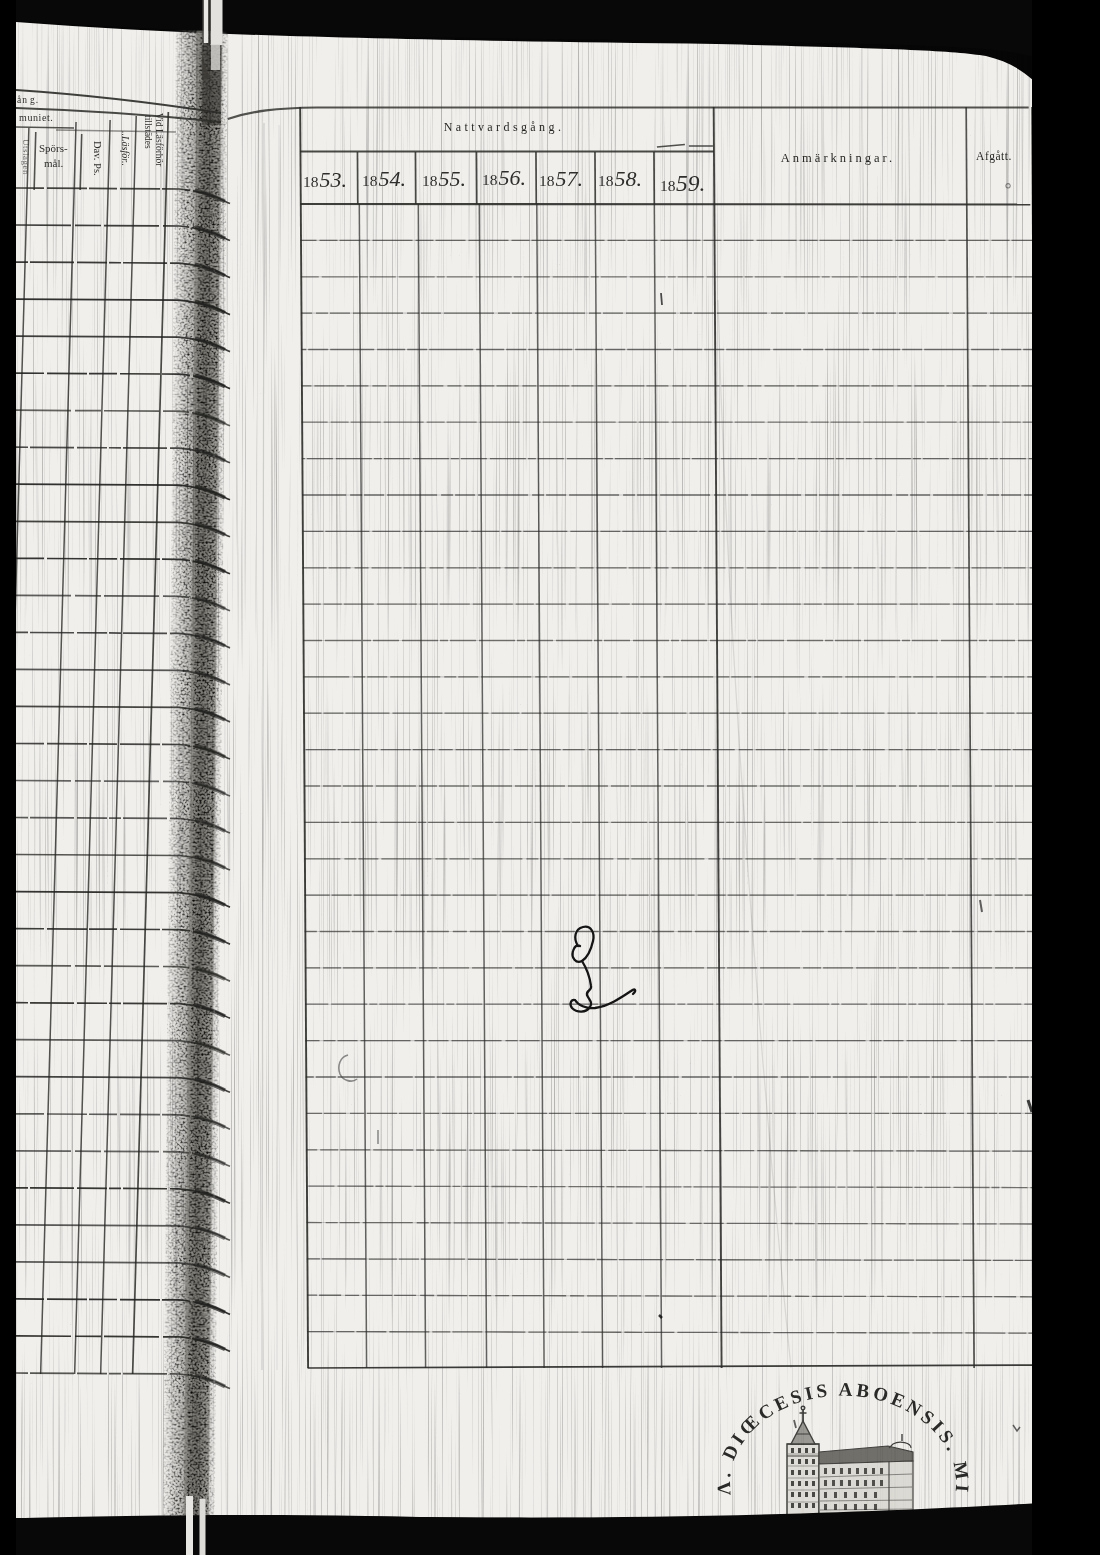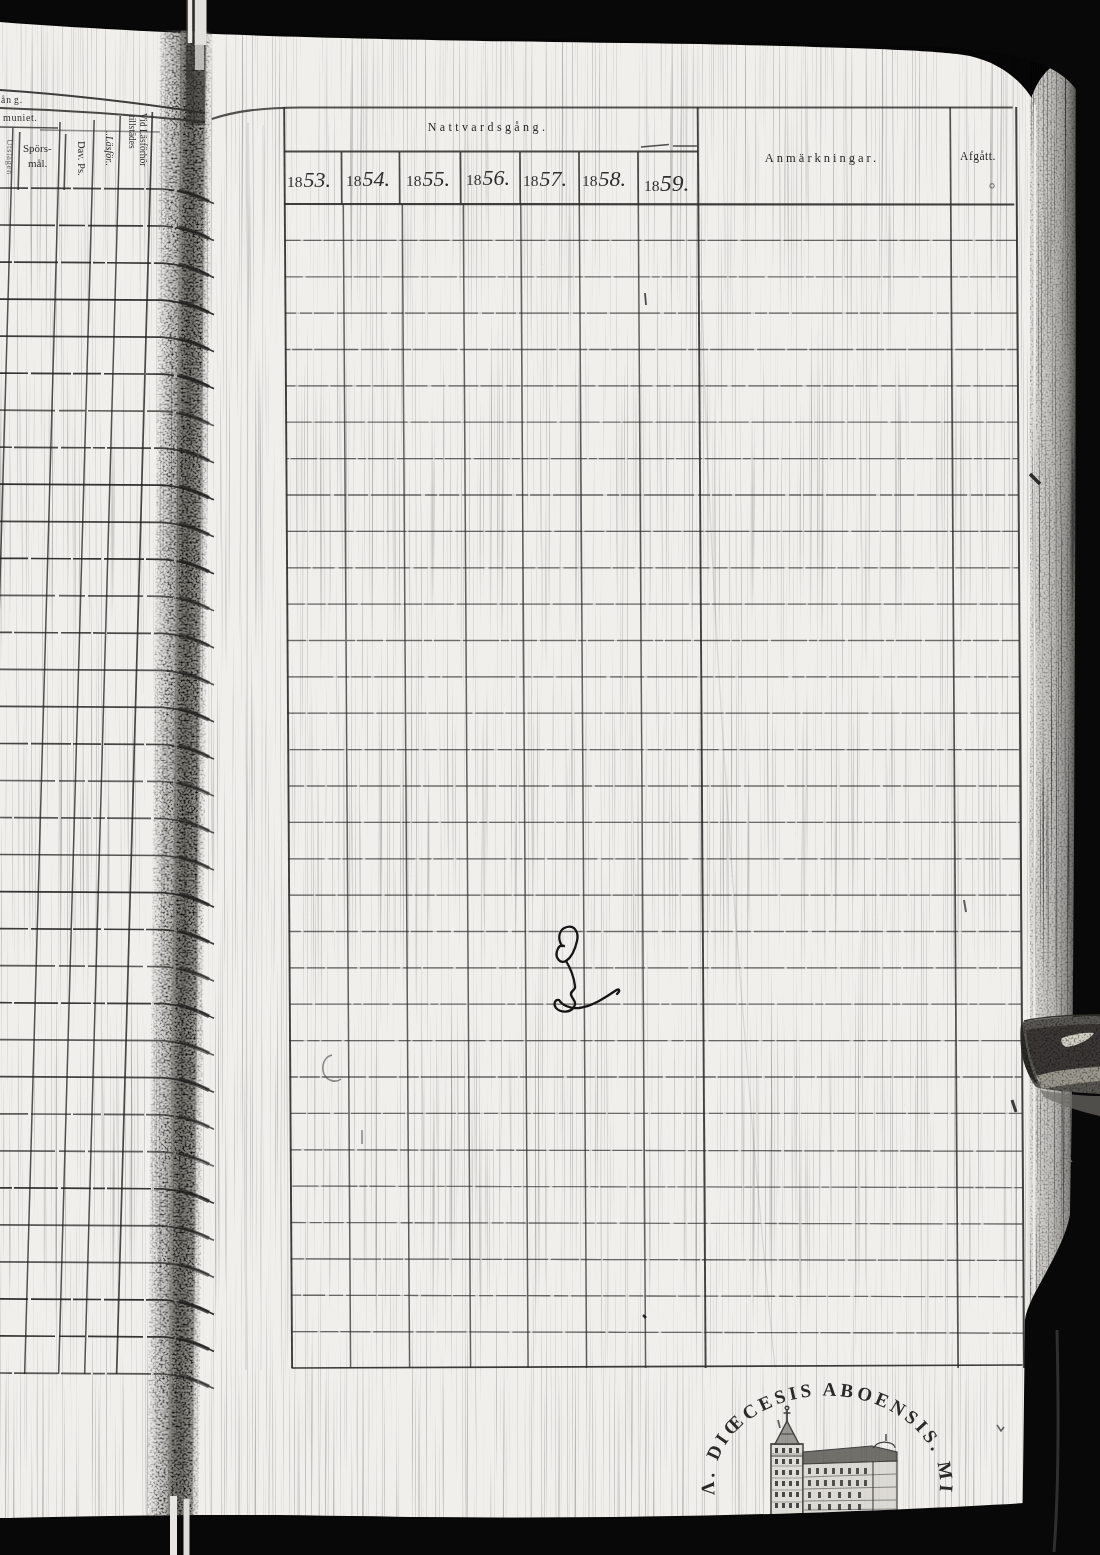--- a/index.html
+++ b/index.html
@@ -1,16 +1,16 @@
 <!DOCTYPE html>
 <html><head>
 <meta charset="utf-8">
 <style>
   html,body{margin:0;padding:0;background:#000;}
-  #page{width:1100px;height:1555px;position:relative;overflow:hidden;}
+  #page{width:1016px;height:1555px;position:relative;overflow:hidden;padding-left:16px;}
   text{font-family:"Liberation Serif",serif;}
 </style>
 </head>
 <body>
 <div id="page">
 <svg width="1100" height="1555" viewBox="0 0 1100 1555">
 <defs>
   <linearGradient id="gutterG" x1="0" y1="0" x2="1" y2="0">
     <stop offset="0" stop-color="#9a9a98" stop-opacity="0"></stop>
     <stop offset="0.45" stop-color="#77756f" stop-opacity="0.55"></stop>

